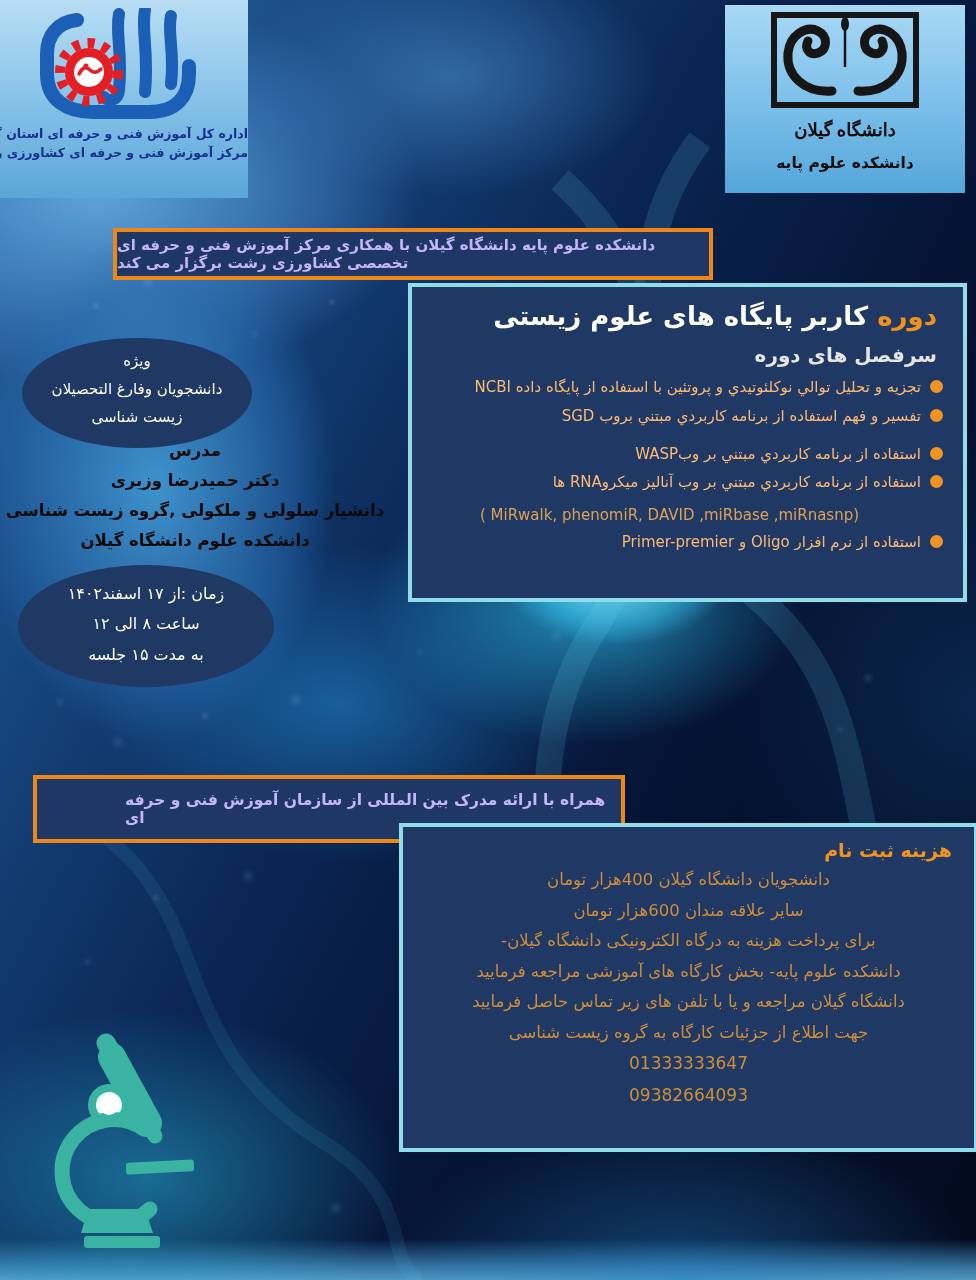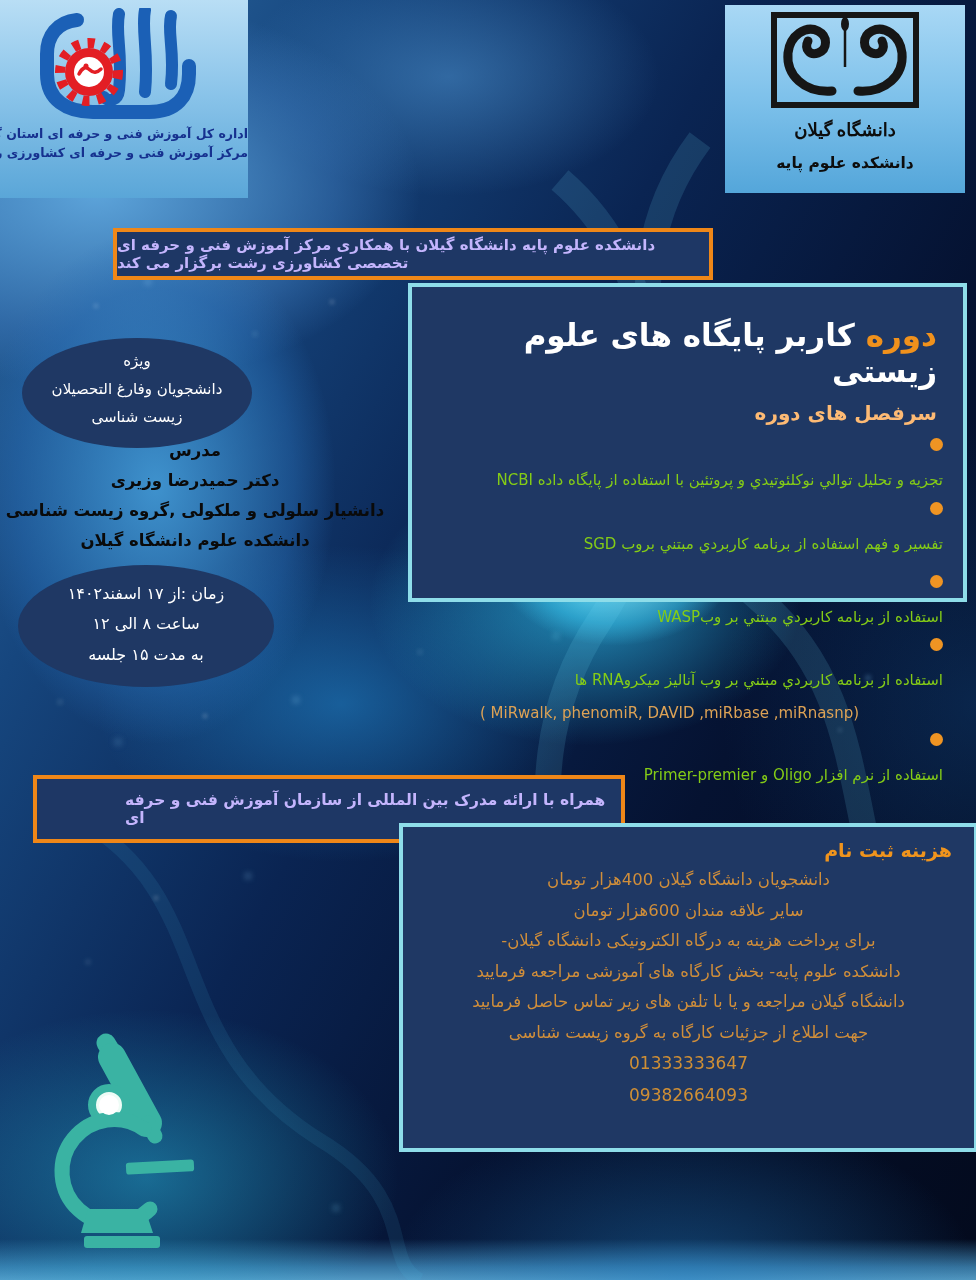--- a/index.html
+++ b/index.html
@@ -40,24 +40,24 @@
   .logo-caption{direction:rtl;font-weight:bold;color:#16318f;font-size:12.5px;line-height:1.55;white-space:nowrap;}
   .logo-right .logo-caption{color:#0d0d0d;}
   .logo-right .cap1{font-size:18px;margin-top:4px;font-family:Liberation Serif, serif;}
   .logo-right .cap2{font-size:15.5px;margin-top:6px;}
   .banner{position:absolute;box-sizing:border-box;background:#1e3765;border:4px solid #ef8718;
     color:#c4b5fd;font-weight:bold;direction:rtl;text-align:left;display:flex;align-items:center;justify-content:center;}
   .banner-top{left:113px;top:228px;width:600px;height:52px;font-size:15px;}
   .banner-cert{left:33px;top:775px;width:592px;height:68px;font-size:15.5px;padding-left:88px;}
   .panel{position:absolute;box-sizing:border-box;background:#1f3864;border:4px solid #8edde9;direction:rtl;}
   .panel-topics{left:408px;top:283px;width:559px;height:319px;padding:14px 20px 10px 14px;}
-  .panel-title{font-size:31px;font-weight:bold;color:#fff;margin:16px 6px 0 0;}
+  .panel-title{font-size:26px;font-weight:bold;color:#fff;margin:0 6px 0 0;}
   .panel-title .hl{color:#f0911c;}
-  .panel-subtitle{font-size:20px;font-weight:bold;color:#fdba74;margin:12px 6px 10px 0;}
-  .topic{display:flex;align-items:flex-start;gap:19px;color:#84cc16;font-size:15px;line-height:1.45;margin:7px 0;flex-direction:column;}
+  .panel-subtitle{font-size:20px;font-weight:bold;color:#e5e5e5;margin:12px 6px 10px 0;}
+  .topic{display:flex;align-items:flex-start;gap:9px;color:#fdba74;font-size:15px;line-height:1.45;margin:7px 0;}
   .topic .dot{flex:0 0 auto;width:13px;height:13px;border-radius:50%;background:#ef9423;margin-top:3px;}
   .topic-sub{direction:ltr;text-align:center;color:#dda255;font-size:15px;margin:12px 30px 8px 0;}
   .topic.gap{margin-top:16px;}
   .oval{position:absolute;background:#1f3864;border-radius:50%;color:#fff;text-align:center;direction:rtl;}
   .oval-audience{left:22px;top:338px;width:230px;height:110px;padding-top:10px;box-sizing:border-box;}
   .oval-audience .l{font-size:15px;line-height:1.85;white-space:nowrap;}
   .oval-schedule{left:18px;top:565px;width:256px;height:122px;padding-top:14px;box-sizing:border-box;}
   .oval-schedule .l{font-size:16px;line-height:1.9;white-space:nowrap;}
   .instructor{position:absolute;left:5px;top:436px;width:380px;text-align:center;direction:rtl;
     color:#0a0a0a;font-weight:bold;font-size:16.5px;line-height:1.82;}

